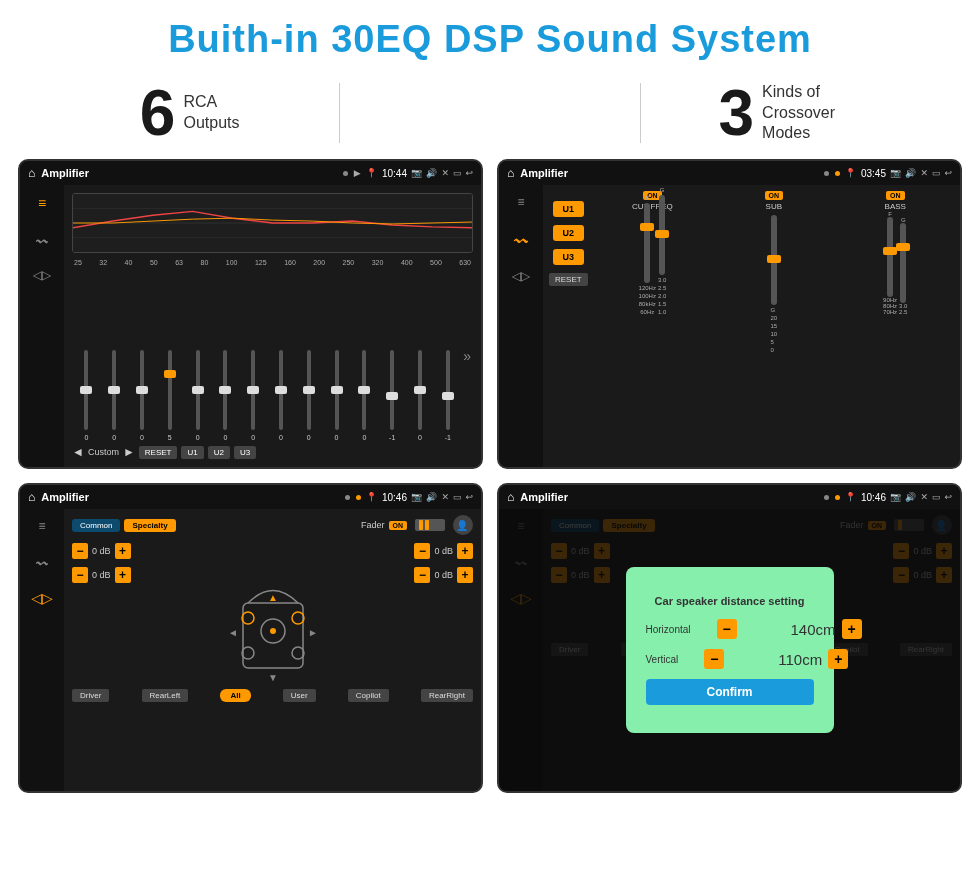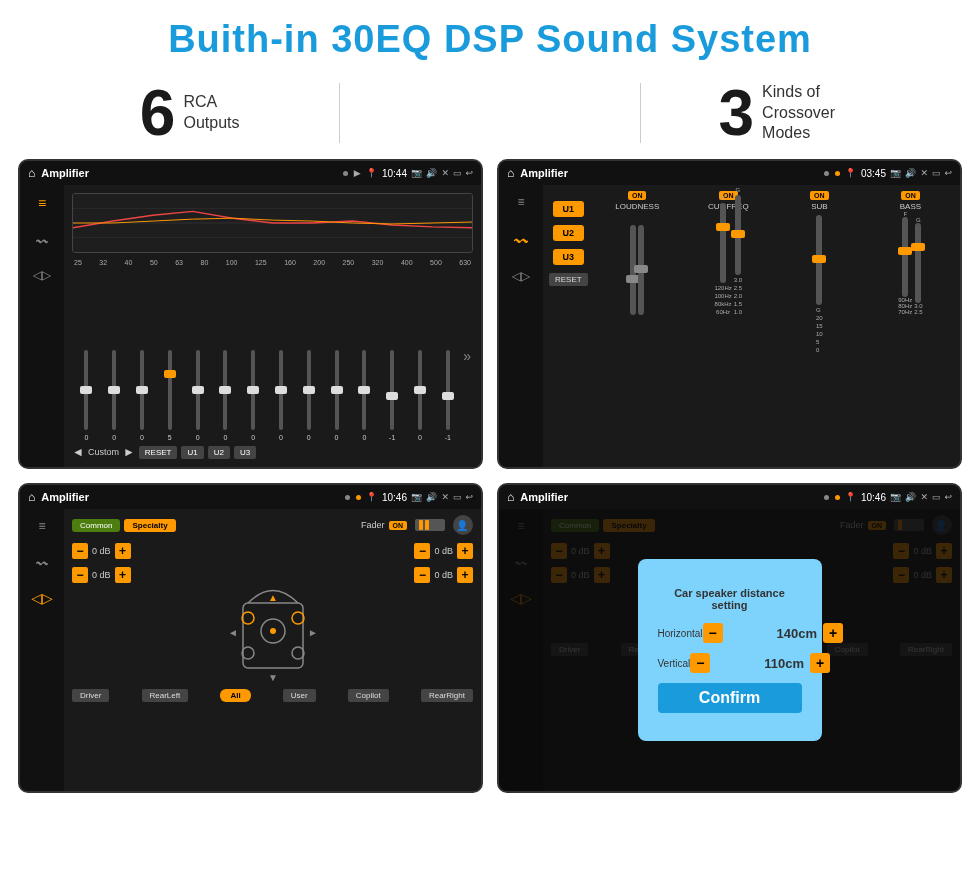--- a/index.html
+++ b/index.html
@@ -264,21 +264,21 @@
     }
 
     .speaker-tabs {
       display: flex;
       gap: 4px;
       margin-bottom: 8px;
       align-items: center;
     }
 
     .tab-common {
-      background: #4d7c0f;
+      background: #0c4a6e;
       color: #fff;
       font-size: 8px;
       padding: 2px 8px;
       border-radius: 3px;
     }
 
     .tab-specialty {
       background: #f90;
       color: #000;
       font-size: 8px;
@@ -365,39 +365,40 @@
       position: absolute;
       inset: 0;
       background: rgba(0,0,0,0.5);
       display: flex;
       align-items: center;
       justify-content: center;
       z-index: 10;
     }
 
     .dialog-box {
-      background: #7dd3fc;
+      background: #86efac;
       border-radius: 8px;
       padding: 28px 20px;
-      width: 184px;
+      width: 208px;
     }
 
     .dialog-title {
       font-size: 11px;
       color: #333;
       text-align: center;
       margin-bottom: 12px;
       font-weight: bold;
     }
 
     .dialog-row {
       display: flex;
       align-items: center;
       justify-content: space-between;
       margin-bottom: 10px;
+      gap: 26px;
     }
 
     .dialog-label { font-size: 10px; color: #333; }
 
     .dialog-control {
       display: flex;
       align-items: center;
       gap: 6px;
     }
 
@@ -407,39 +408,39 @@
       width: 20px;
       height: 20px;
       display: flex;
       align-items: center;
       justify-content: center;
       font-size: 14px;
       font-weight: bold;
       border-radius: 3px;
     }
 
-    .dialog-value { font-size: 13px; color: #333; font-weight: bold; margin-left: 48px; }
+    .dialog-value { font-size: 15px; color: #333; font-weight: normal; margin-left: 48px; }
 
     .dialog-plus {
       background: #f90;
       color: #000;
       width: 20px;
       height: 20px;
       display: flex;
       align-items: center;
       justify-content: center;
       font-size: 14px;
       font-weight: bold;
       border-radius: 3px;
     }
 
     .dialog-confirm {
       background: #1a9bdc;
       color: #fff;
-      font-size: 16px;
+      font-size: 12px;
       font-weight: bold;
       padding: 6px 30px;
       border-radius: 4px;
       text-align: center;
       margin: 8px auto 0;
       display: block;
       cursor: pointer;
     }
 
     .screen-bg-content {
@@ -657,32 +658,20 @@
 
         <div style="display:flex;flex-direction:column;gap:8px;align-items:center;padding-top:10px;">
           <div class="preset-btn-u">U1</div>
           <div class="preset-btn-u">U2</div>
           <div class="preset-btn-u">U3</div>
           <div style="background:#444;color:#ddd;font-size:8px;padding:2px 6px;border-radius:2px;">RESET</div>
         </div>
 
         <div style="flex:1;display:flex;gap:4px;">
 
-          <div class="crossover-slider-wrap">
-            <div class="toggle-on">ON</div>
-            <div class="channel-label">LOUDNESS</div>
-            <div style="display:flex;gap:2px;align-items:flex-end;height:100px;">
-              <div class="cross-slider-track" style="height:90px;">
-                  <div class="cross-slider-thumb" style="top:50px;background:#888;"></div>
-                </div>
-              <div class="cross-slider-track" style="height:90px;">
-                  <div class="cross-slider-thumb" style="top:40px;background:#888;"></div>
-                </div>
-            </div>
-          </div>
 
 
           <div class="crossover-slider-wrap">
             <div class="toggle-on">ON</div>
             <div class="channel-label">CUT FREQ</div>
             <div style="display:flex;gap:2px;height:100px;align-items:flex-end;">
               <div style="display:flex;flex-direction:column;align-items:center;gap:2px;">
                 <span class="cross-freq-label">F</span>
                 <div class="cross-slider-track" style="height:80px;">
                     <div class="cross-slider-thumb" style="top:20px;background:#f90;"></div>

